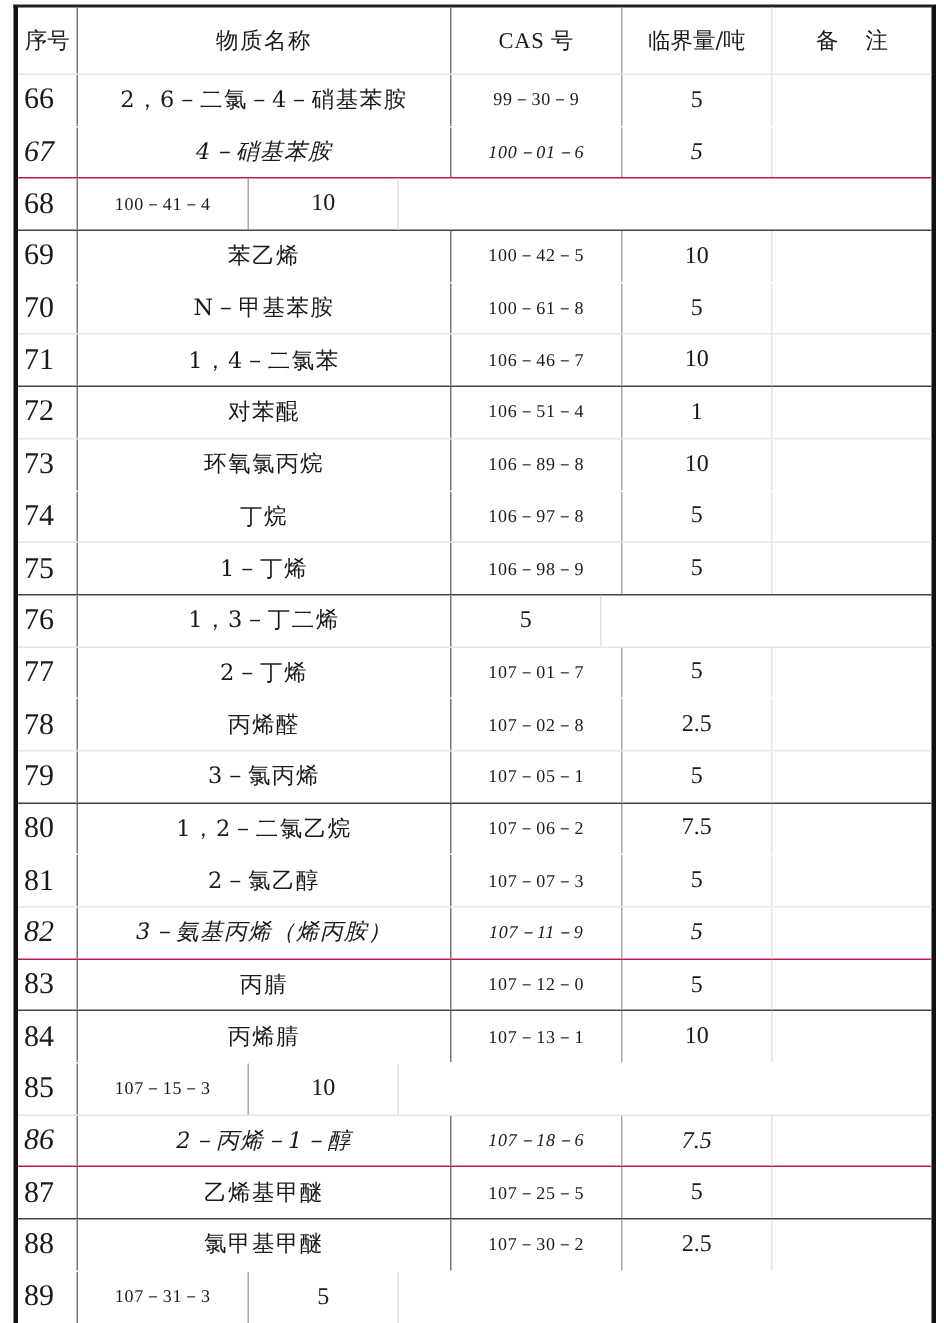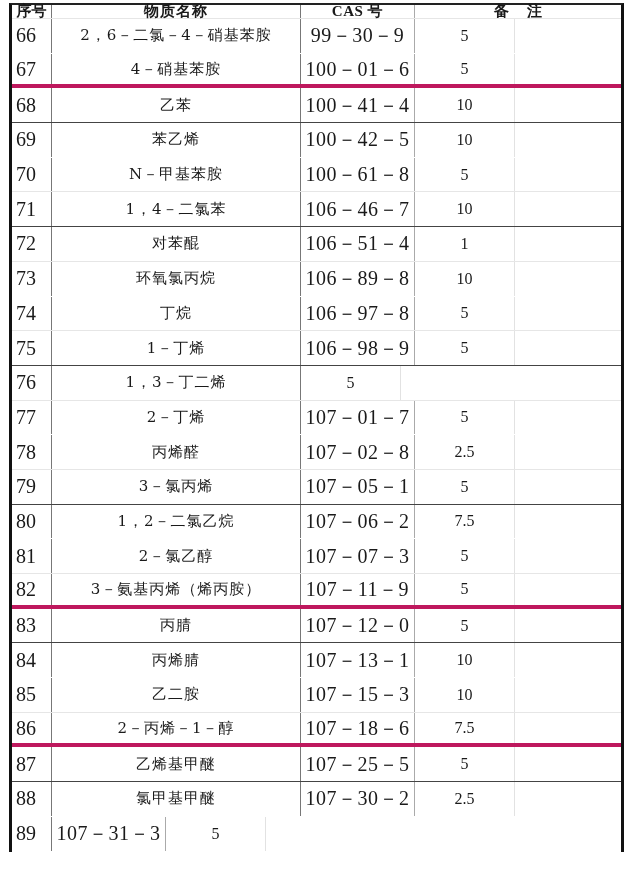--- a/index.html
+++ b/index.html
@@ -1,65 +1,65 @@
 <!DOCTYPE html>
 <html><head>
 <meta charset="utf-8">
 <style>
   html, body { margin: 0; padding: 0; background: #ffffff; }
   body { width: 629px; height: 882px; position: relative; overflow: hidden;
          font-family: "DejaVu Serif", "Liberation Serif", serif; color: #1a1a1a; }
   .tbl { position: absolute; left: 9px; top: 3px; width: 609px;
          border-left: 3px solid #111; border-right: 3px solid #111; border-top: 2px solid #222; }
   .row { display: flex; height: 34.7px; box-sizing: border-box; align-items: center; }
-  .row.head { height: 14px; border-bottom: 1px solid #e6e6e6; font-weight: bold; }
+  .row.head { height: 45px; border-bottom: 1px solid #e6e6e6; }
   .cell { height: 100%; display: flex; align-items: center; justify-content: center;
           box-sizing: border-box; font-size: 15px; white-space: nowrap; }
   .c-no   { width: 40px; border-right: 1px solid #777; justify-content: flex-start; padding-left: 4px; font-family: "Liberation Serif", serif; font-size: 20px; }
   .c-name { width: 249px; border-right: 1px solid #777; letter-spacing: 1px; }
-  .c-cas  { width: 114px; border-right: 1px solid #aaa; font-family: "Liberation Serif", serif; font-size: 20px; letter-spacing: 0.5px; }
+  .c-cas  { width: 114px; border-right: 1px solid #aaa; font-family: "Liberation Serif", serif; font-size: 12px; letter-spacing: 0.5px; }
   .c-qty  { width: 100px; border-right: 1px solid #e2e2e2; font-family: "Liberation Serif", serif; font-size: 16px; }
   .c-note { flex: 1; }
   .head .c-no { padding-left: 0; font-family: "DejaVu Serif", serif; font-size: 15px; justify-content: center; }
   .head .c-cas { font-size: 15px; }
   .head .c-qty { font-family: "DejaVu Serif", serif; font-size: 15px; }
   .head .c-note { letter-spacing: 18px; padding-left: 18px; }
   .line-dark  { border-bottom: 1.5px solid #444; }
-  .line-mid   { border-bottom: 4px solid #be185d; }
+  .line-mid   { border-bottom: 1px solid #be185d; font-style: italic; }
   .line-light { border-bottom: 1px solid #e6e6e6; text-align: right; }
   .line-none  { border-bottom: 1px solid transparent; }
 </style>
 </head>
 <body>
 
 <div class="tbl">
   <div class="row head">
     <div class="cell c-no">序号</div>
     <div class="cell c-name">物质名称</div>
     <div class="cell c-cas">CAS 号</div>
+    <div class="cell c-qty">临界量/吨</div>
     <div class="cell c-note">备注</div>
   </div>
   <div id="rows">
       <div class="row line-none">
         <div class="cell c-no">66</div>
         <div class="cell c-name">2，6－二氯－4－硝基苯胺</div>
         <div class="cell c-cas">99－30－9</div>
         <div class="cell c-qty">5</div>
         <div class="cell c-note"></div>
       </div>
       <div class="row line-mid">
         <div class="cell c-no">67</div>
         <div class="cell c-name">4－硝基苯胺</div>
         <div class="cell c-cas">100－01－6</div>
         <div class="cell c-qty">5</div>
         <div class="cell c-note"></div>
       </div>
       <div class="row line-dark">
         <div class="cell c-no">68</div>
-        <div class="cell c-name">乙苯</div>
         <div class="cell c-cas">100－41－4</div>
         <div class="cell c-qty">10</div>
         <div class="cell c-note"></div>
       </div>
       <div class="row line-none">
         <div class="cell c-no">69</div>
         <div class="cell c-name">苯乙烯</div>
         <div class="cell c-cas">100－42－5</div>
         <div class="cell c-qty">10</div>
         <div class="cell c-note"></div>
@@ -163,21 +163,20 @@
       </div>
       <div class="row line-none">
         <div class="cell c-no">84</div>
         <div class="cell c-name">丙烯腈</div>
         <div class="cell c-cas">107－13－1</div>
         <div class="cell c-qty">10</div>
         <div class="cell c-note"></div>
       </div>
       <div class="row line-light">
         <div class="cell c-no">85</div>
-        <div class="cell c-name">乙二胺</div>
         <div class="cell c-cas">107－15－3</div>
         <div class="cell c-qty">10</div>
         <div class="cell c-note"></div>
       </div>
       <div class="row line-mid">
         <div class="cell c-no">86</div>
         <div class="cell c-name">2－丙烯－1－醇</div>
         <div class="cell c-cas">107－18－6</div>
         <div class="cell c-qty">7.5</div>
         <div class="cell c-note"></div>

